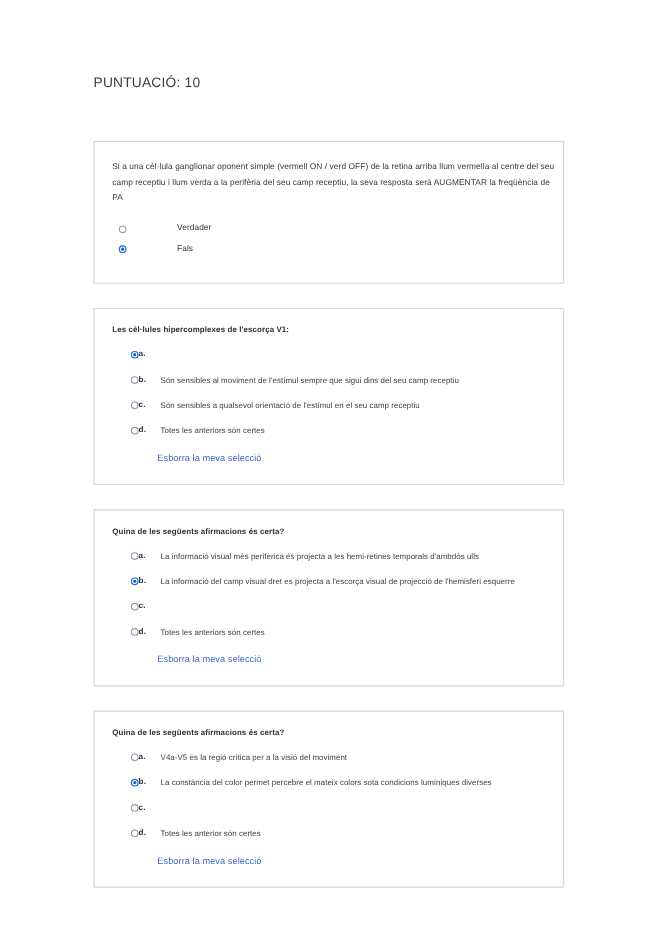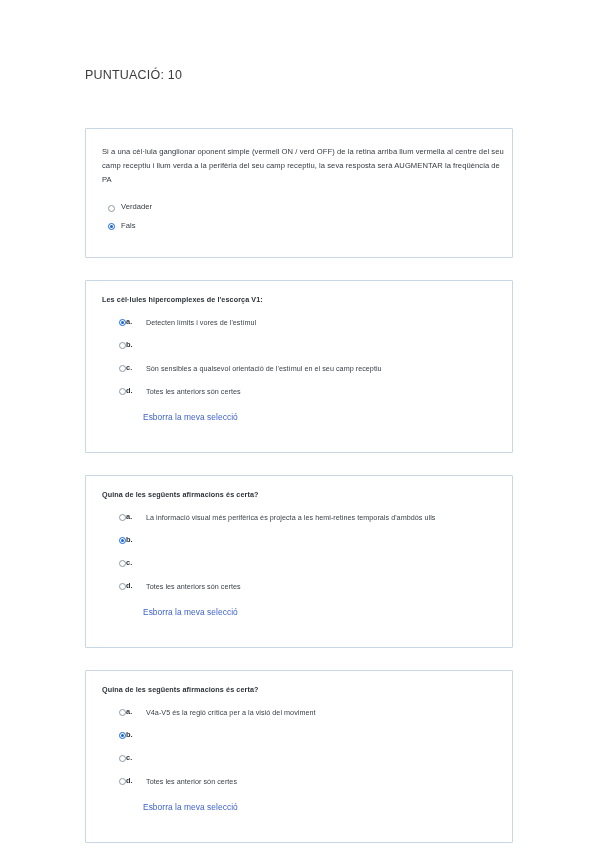--- a/index.html
+++ b/index.html
@@ -32,21 +32,21 @@
   .quiz-stack {
     position: absolute;
     left: 85px;
     top: 128px;
     width: 428px;
   }
   .question-card {
     box-sizing: border-box;
     border: 1px solid #c9d6e4;
     background: #ffffff;
-    padding: 14px 16px 28px 16px;
+    padding: 14px 16px 16px 16px;
     margin-bottom: 22px;
     border-radius: 1px;
   }
   .question-card.truefalse {
     padding: 16px 8px 18px 16px;
   }
   .question-stem {
     font-size: 7.6px;
     line-height: 1.82;
     color: #333a40;
@@ -70,20 +70,21 @@
     display: flex;
     align-items: flex-start;
     margin-bottom: 14px;
   }
   .option-row:last-of-type {
     margin-bottom: 10px;
   }
   .options.tf .option-row {
     margin-bottom: 9px;
     align-items: flex-end;
+    gap: 40px;
   }
   .radio {
     flex: 0 0 auto;
     width: 7px;
     height: 7px;
     border-radius: 50%;
     border: 1px solid #8d9aa8;
     background: #ffffff;
     box-sizing: border-box;
     margin-top: 1px;
@@ -175,27 +176,27 @@
     </div>
 
     <div class="question-card">
       <div class="question-heading">Les cèl·lules hipercomplexes de l'escorça V1:</div>
       <div class="options">
         <div class="option-row">
           <div class="radio-wrap">
             <span class="radio checked"></span>
           </div>
           <div class="option-letter">a.</div>
-          <div class="option-text">Detecten límits i vores de l'estímul</div>
         </div>
         <div class="option-row">
           <div class="radio-wrap">
             <span class="radio"></span>
           </div>
           <div class="option-letter">b.</div>
+          <div class="option-text">Són sensibles al moviment de l'estímul sempre que sigui dins del seu camp receptiu</div>
         </div>
         <div class="option-row">
           <div class="radio-wrap">
             <span class="radio"></span>
           </div>
           <div class="option-letter">c.</div>
           <div class="option-text">Són sensibles a qualsevol orientació de l'estímul en el seu camp receptiu</div>
         </div>
         <div class="option-row">
           <div class="radio-wrap">
@@ -216,20 +217,21 @@
             <span class="radio"></span>
           </div>
           <div class="option-letter">a.</div>
           <div class="option-text">La informació visual més perifèrica és projecta a les hemi-retines temporals d'ambdós ulls</div>
         </div>
         <div class="option-row">
           <div class="radio-wrap">
             <span class="radio checked"></span>
           </div>
           <div class="option-letter">b.</div>
+          <div class="option-text">La informació del camp visual dret es projecta a l'escorça visual de projecció de l'hemisferi esquerre</div>
         </div>
         <div class="option-row">
           <div class="radio-wrap">
             <span class="radio"></span>
           </div>
           <div class="option-letter">c.</div>
         </div>
         <div class="option-row">
           <div class="radio-wrap">
             <span class="radio"></span>
@@ -249,20 +251,21 @@
             <span class="radio"></span>
           </div>
           <div class="option-letter">a.</div>
           <div class="option-text">V4a-V5 és la regió crítica per a la visió del moviment</div>
         </div>
         <div class="option-row">
           <div class="radio-wrap">
             <span class="radio checked"></span>
           </div>
           <div class="option-letter">b.</div>
+          <div class="option-text">La constància del color permet percebre el mateix colors sota condicions lumíniques diverses</div>
         </div>
         <div class="option-row">
           <div class="radio-wrap">
             <span class="radio"></span>
           </div>
           <div class="option-letter">c.</div>
         </div>
         <div class="option-row">
           <div class="radio-wrap">
             <span class="radio"></span>

